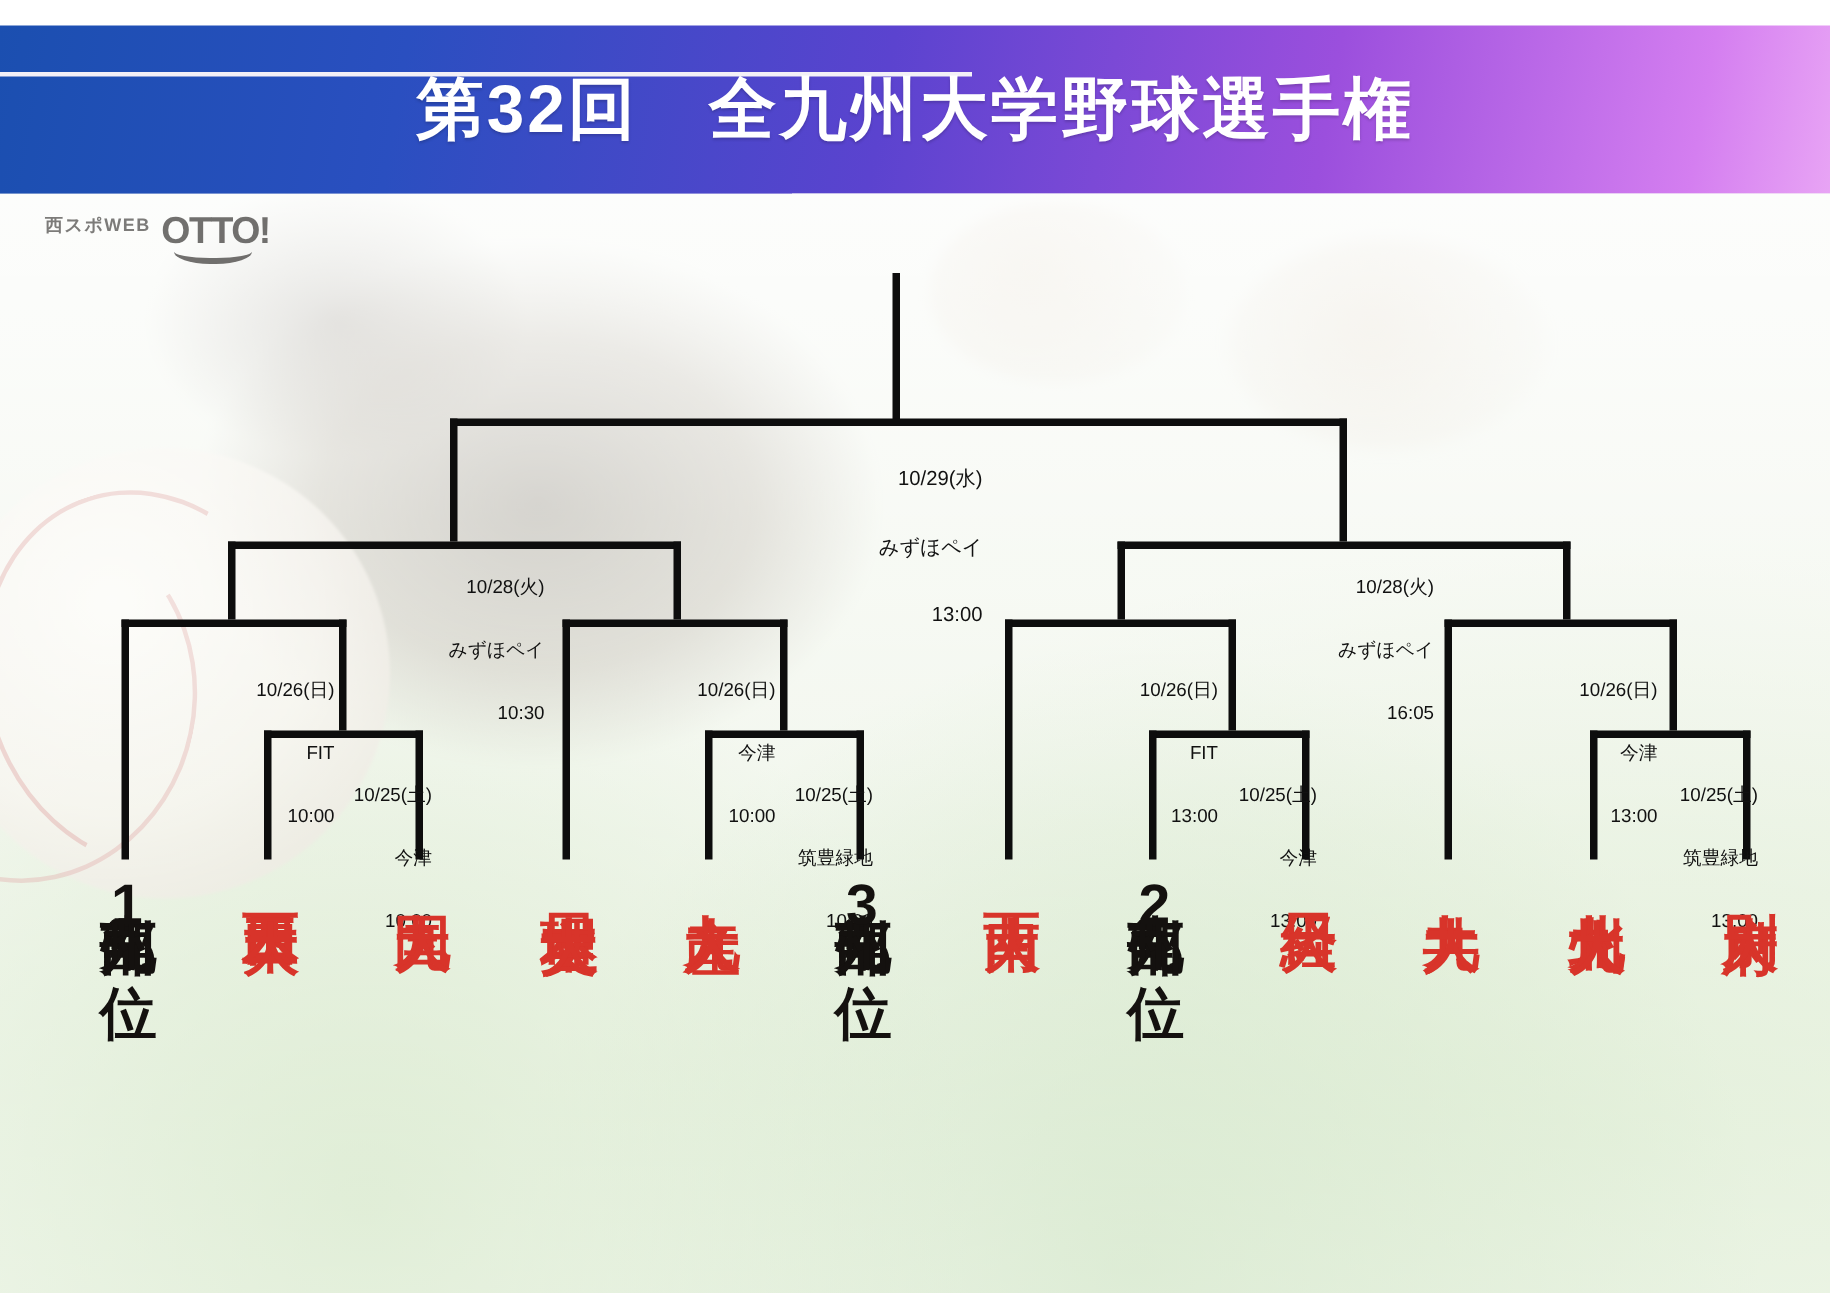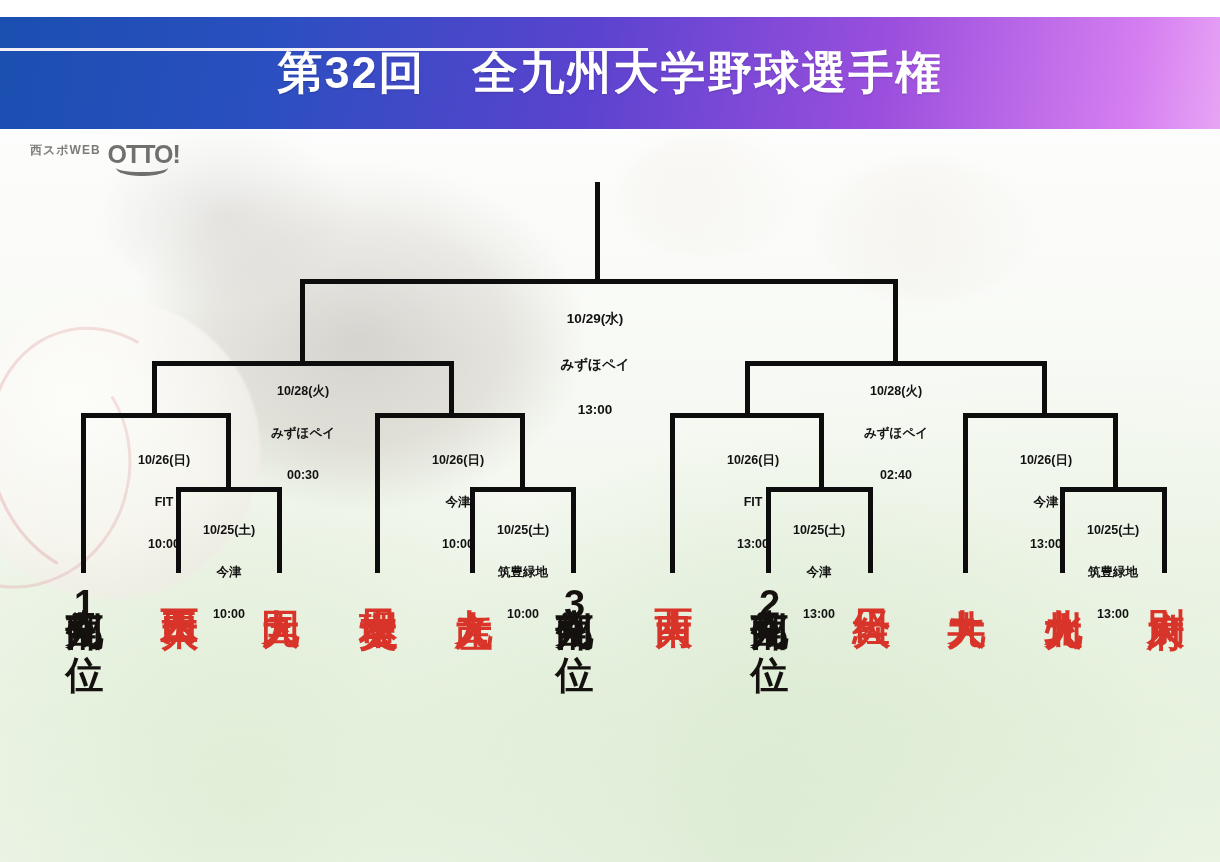--- a/index.html
+++ b/index.html
@@ -73,22 +73,22 @@
   .logo-main{position:relative;font-size:25px;font-weight:800;letter-spacing:-1px;color:#3d3b39;line-height:1;}
   .logo-smile{position:absolute;left:8px;bottom:-9px;width:52px;height:14px;border-bottom:4px solid #3d3b39;border-radius:0 0 46% 46%;}
 
   
   .bracket{position:absolute;left:0;top:129px;width:1220px;height:733px;}
   .ln{position:absolute;background:#0d0d0d;}
   .lh{height:5px;}
   .lv{width:5px;}
 
   .mlabel{
-    position:absolute;text-align:center;color:#111;
-    font-size:12.5px;line-height:1.12;font-weight:700;white-space:pre;
+    position:absolute;text-align:right;color:#111;
+    font-size:12.5px;line-height:1.12;font-weight:400;white-space:pre;
     letter-spacing:0px;
   }
   .mlabel.big{font-size:13.5px;}
 
   .team{
     position:absolute;top:450px;
     writing-mode:vertical-rl;text-orientation:upright;
     font-size:38px;font-weight:700;line-height:1.04;
     letter-spacing:1px;white-space:nowrap;
   }
@@ -137,30 +137,30 @@
       <div>みずほペイ</div>
       <div>13:00</div>
     </div>
 
     <div class="ln lh" style="left:152px;top:232px;width:302px;"></div>
     <div class="ln lv" style="left:152px;top:232px;height:52px;"></div>
     <div class="ln lv" style="left:449px;top:232px;height:52px;"></div>
     <div class="mlabel" style="left:243px;top:227px;width:120px;">
       <div>10/28(火)</div>
       <div>みずほペイ</div>
-      <div>00:30</div>
+      <div>10:30</div>
     </div>
 
     <div class="ln lh" style="left:745px;top:232px;width:302px;"></div>
     <div class="ln lv" style="left:745px;top:232px;height:52px;"></div>
     <div class="ln lv" style="left:1042px;top:232px;height:52px;"></div>
     <div class="mlabel" style="left:836px;top:227px;width:120px;">
       <div>10/28(火)</div>
       <div>みずほペイ</div>
-      <div>02:40</div>
+      <div>16:05</div>
     </div>
 
     <div class="ln lh" style="left:81px;top:284px;width:150px;"></div>
     <div class="ln lv" style="left:81px;top:284px;height:160px;"></div>
     <div class="ln lv" style="left:226px;top:284px;height:74px;"></div>
     <div class="mlabel" style="left:105px;top:296px;width:118px;">
       <div>10/26(日)</div>
       <div>FIT</div>
       <div>10:00</div>
     </div>

